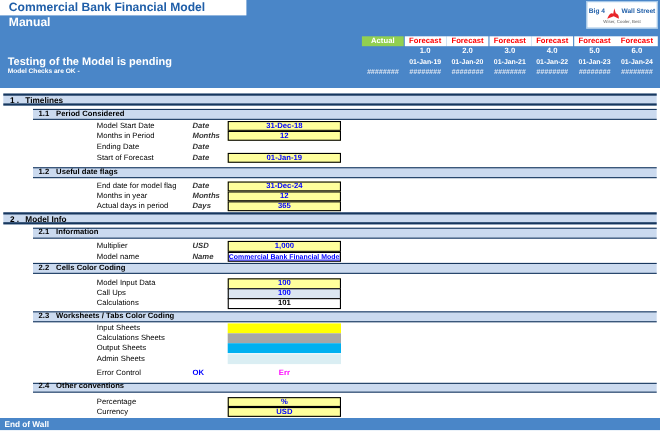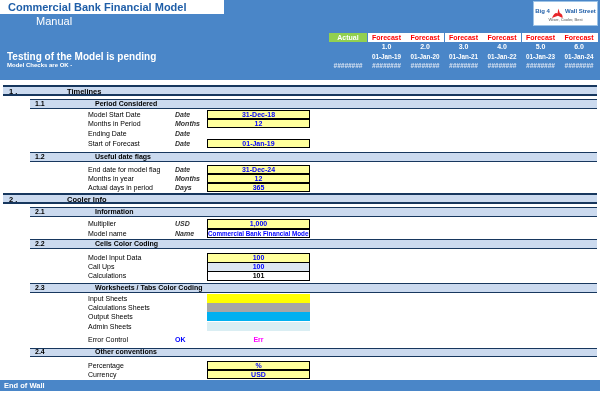--- a/index.html
+++ b/index.html
@@ -3,21 +3,21 @@
 <meta charset="utf-8">
 <style>
   * { margin:0; padding:0; box-sizing:border-box; }
   html,body { width:600px; height:400px; }
   body { font-family:"Liberation Sans", sans-serif; background:#ffffff; position:relative; overflow:hidden; }
 
   
   .blue-header { position:absolute; left:0; top:0; width:600px; height:80px; background:#4A86C8; }
   .title-strip { position:absolute; left:0; top:0; width:224px; height:14px; background:#ffffff; }
   .page-title  { position:absolute; left:8px; top:0; line-height:14px; font-size:11px; font-weight:bold; color:#1F5EA8; white-space:nowrap; }
-  .page-subtitle { position:absolute; left:8px; top:14px; line-height:14px; font-size:11px; font-weight:normal; color:#ffffff;margin-left:28px; }
+  .page-subtitle { position:absolute; left:8px; top:14px; line-height:14px; font-size:11px; font-weight:bold; color:#ffffff; }
   .status1 { position:absolute; left:7px; top:51px; font-size:10px; font-weight:bold; color:#ffffff; }
   .status2 { position:absolute; left:7px; top:61.5px; font-size:6px; font-weight:bold; color:#ffffff; }
 
   
   .logo-box { position:absolute; left:533px; top:1px; width:65px; height:25px; background:#ffffff; border:0.5px solid #9DC3E6; display:flex; flex-direction:column; align-items:center; justify-content:center; }
   .logo-line { display:flex; align-items:center; gap:1px; }
   .logo-word { font-size:6px; font-weight:bold; color:#1F5EA8; white-space:nowrap; }
   .logo-tag  { font-size:4px; color:#555555; white-space:nowrap; margin-top:1px; }
 
   
@@ -26,21 +26,21 @@
   .hcell.actual { color:#ffffff; }
   .hcell.fcast  { background:#ffffff; }
   .hcell.num, .hcell.date { color:#ffffff; }
   .hcell.date { font-size:6.3px; }
   .hcell.hash { color:#DCE5F2; font-style:italic; font-size:6.5px; }
 
   
   .mainbar { position:absolute; left:3px; width:594px; height:11px; background:#CBDAEF; border-top:2px solid #17375E; border-bottom:2px solid #17375E; font-size:7.5px; font-weight:bold; color:#000; line-height:7px; }
   .subbar  { position:absolute; left:30px; width:567px; height:9.5px; background:#CBDAEF; border-top:1.5px solid #17375E; border-bottom:1.5px solid #17375E; font-size:7px; font-weight:bold; color:#000; line-height:6.5px; }
   .barnum   { position:absolute; left:6px; top:0.5px; }
-  .bartitle { position:absolute; left:20px; top:0.5px; white-space:nowrap;margin-left:44px; }
+  .bartitle { position:absolute; left:20px; top:0.5px; white-space:nowrap; }
   .subbar .barnum { left:5px; }
   .subbar .bartitle { left:21px; }
 
   
   .frow { position:absolute; left:0; width:600px; height:9.5px; }
   .rlabel { position:absolute; left:88px; top:0; font-size:7px; color:#000; line-height:9.5px; white-space:nowrap; }
   .runit  { position:absolute; left:175px; top:0; font-size:7px; font-style:italic; font-weight:bold; color:#333; line-height:9.5px; }
   .rcell  { position:absolute; left:207px; top:0; width:103px; height:9.5px; border:1px solid #000; text-align:center; font-size:7px; font-weight:bold; color:#0000FF; line-height:8px; white-space:nowrap; overflow:hidden; }
   .rcell.yellow { background:#FFFF9C; }
   .rcell.white  { background:#ffffff; }
@@ -159,21 +159,21 @@
   <span class="rcell yellow">12</span>
 </div>
 <div class="frow" style="top:182.5px;">
   <span class="rlabel">Actual days in period</span>
   <span class="runit">Days</span>
   <span class="rcell yellow">365</span>
 </div>
 
 <div class="mainbar" style="top:193px;">
   <span class="barnum">2 .</span>
-  <span class="bartitle">Cooler Info</span>
+  <span class="bartitle">Model Info</span>
 </div>
 
 <div class="subbar" style="top:207px;">
   <span class="barnum">2.1</span>
   <span class="bartitle">Information</span>
 </div>
 
 <div class="frow" style="top:219px;">
   <span class="rlabel">Multiplier</span>
   <span class="runit">USD</span>

